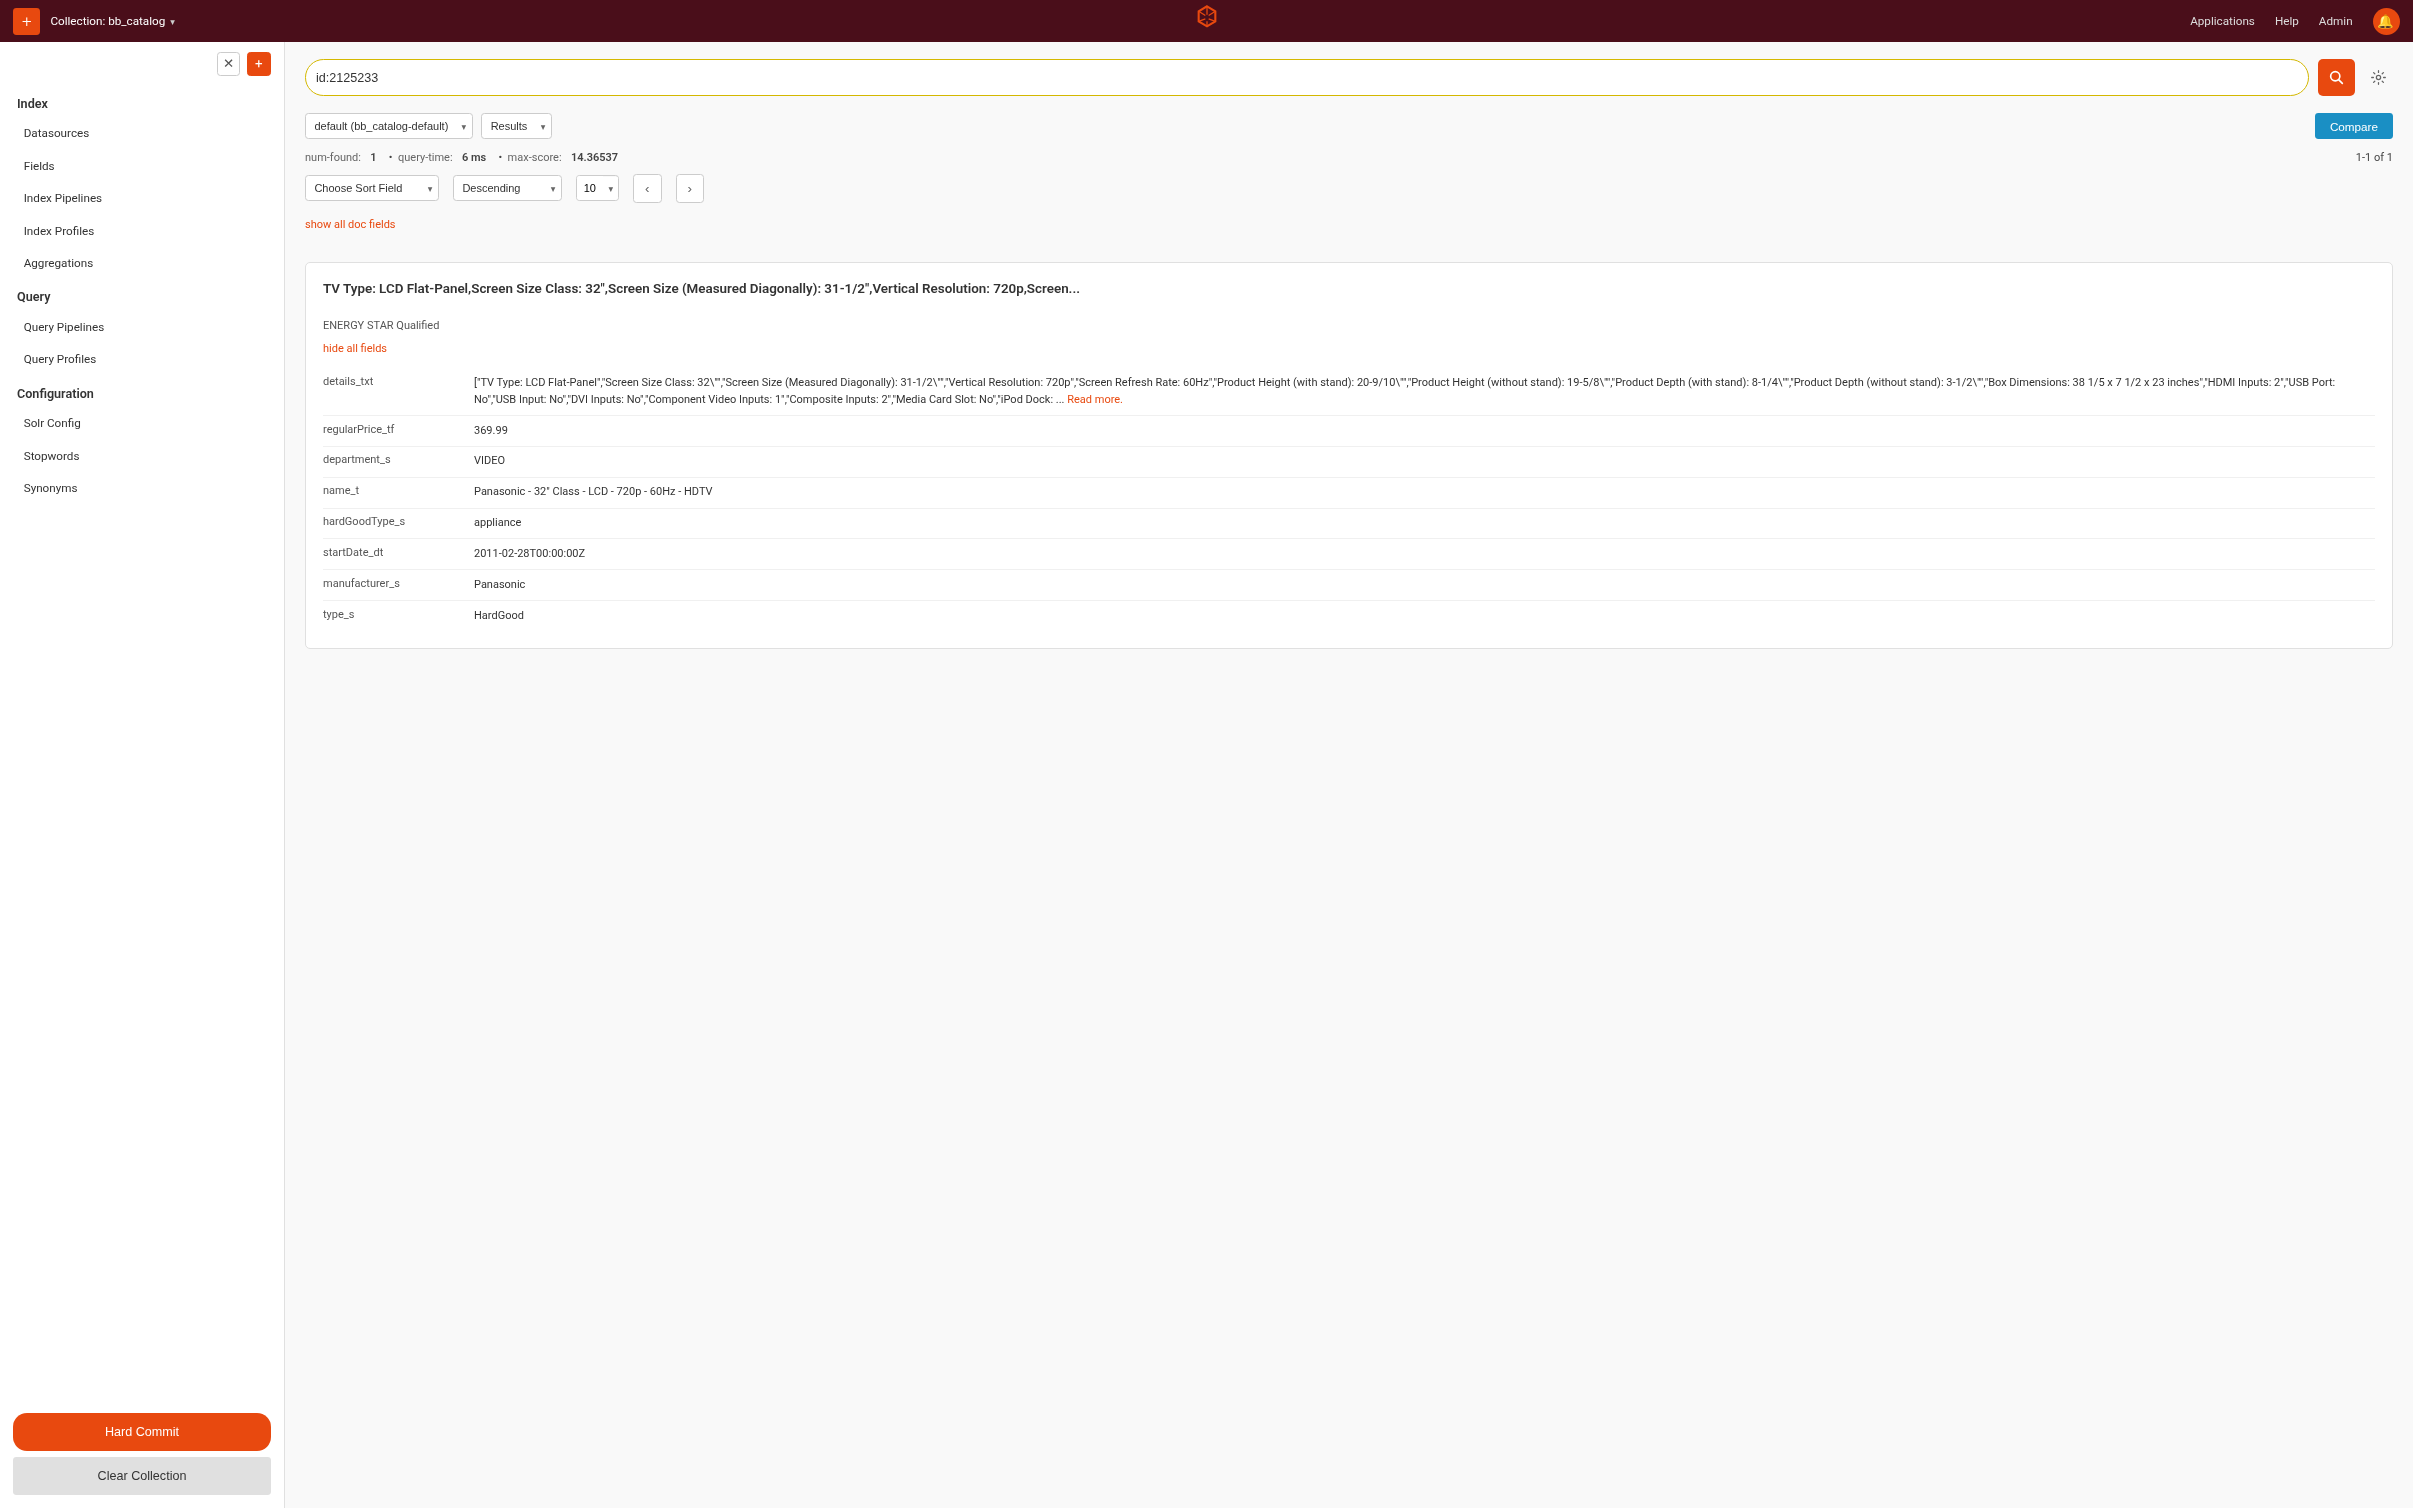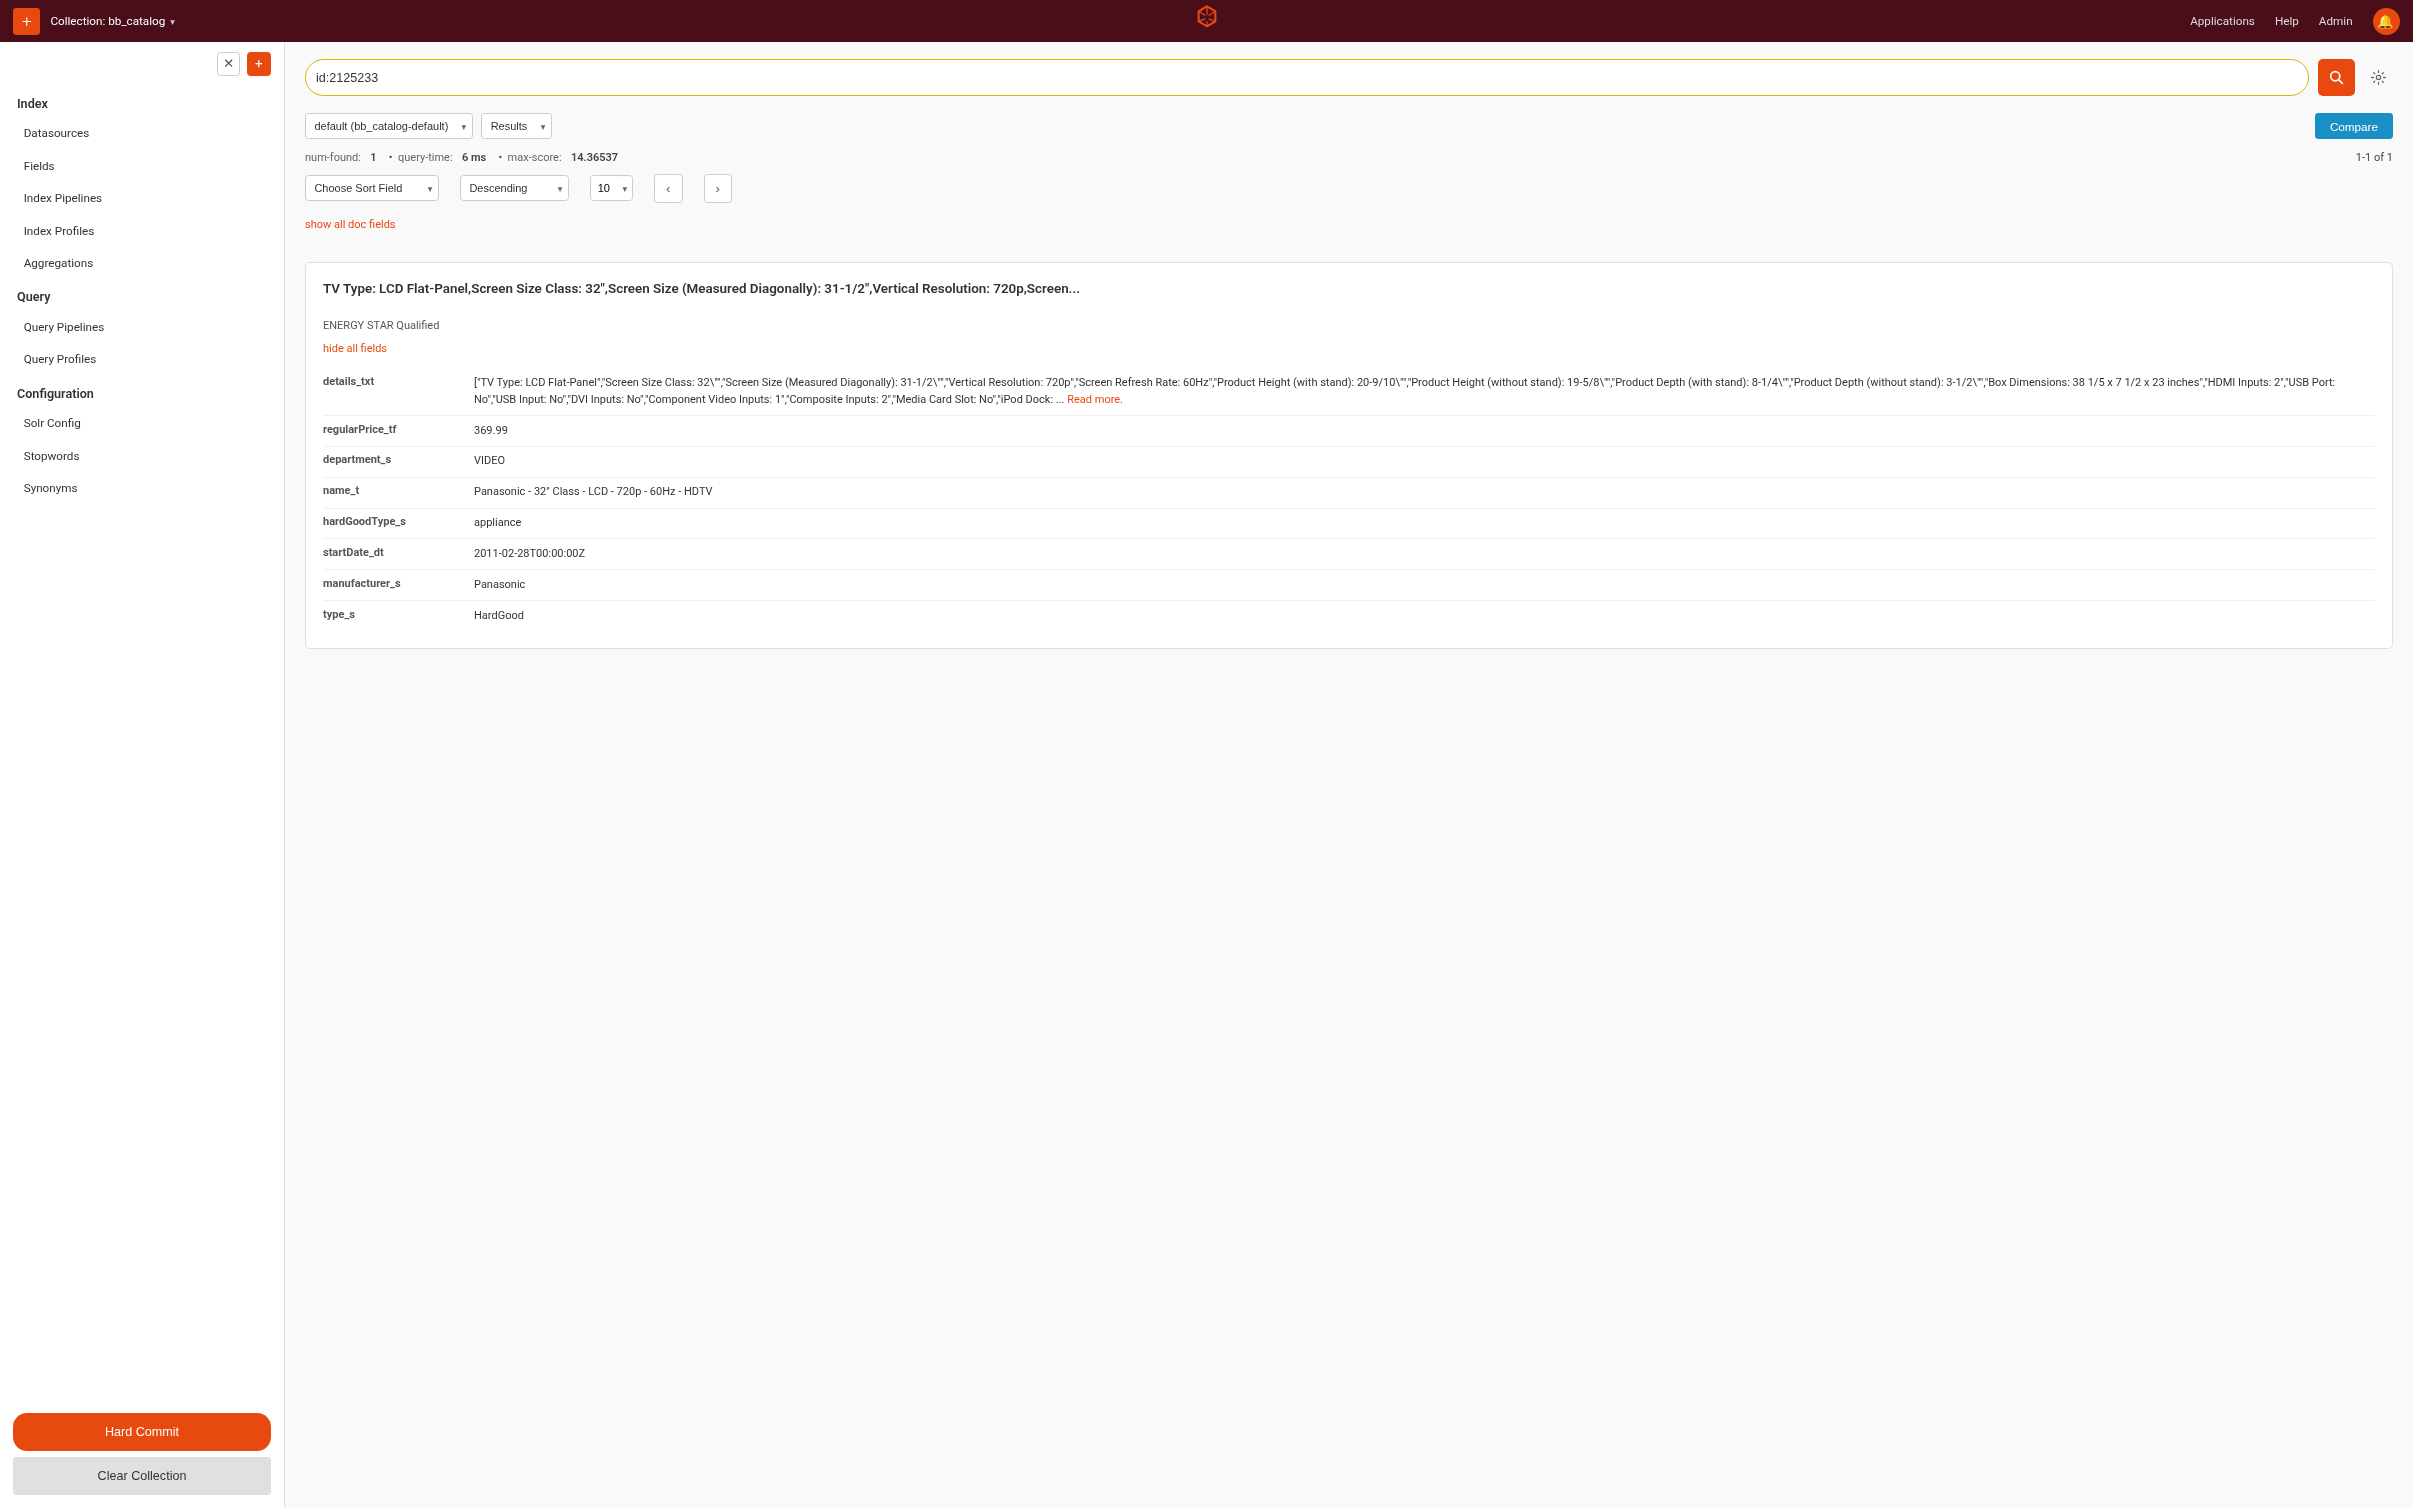--- a/index.html
+++ b/index.html
@@ -236,21 +236,21 @@
     }
     .stats-left span { margin-right: 6.7px; }
     .stats-left .label { color: #666; }
     .stats-left .val { font-weight: 600; }
     .pagination-info { font-size: 11px; color: #444; }
 
     
     .sort-row {
       display: flex;
       align-items: center;
-      gap: 21px;
+      gap: 14px;
       margin-bottom: 13.4px;
     }
     .page-size-wrapper {
       display: flex; align-items: center;
       border: 0.8px solid #ccc;
       border-radius: 3.4px;
       overflow: hidden;
     }
     .page-size-select {
       appearance: none;
@@ -319,21 +319,21 @@
       gap: 17px;
       padding: 6.7px 0;
       border-bottom: 0.8px solid #f0f0f0;
       font-size: 11px;
     }
     .field-row:last-child { border-bottom: none; }
     .field-name {
       width: 134px;
       flex-shrink: 0;
       color: #555;
-      font-weight: 700;
+      font-weight: 400;
     }
     .field-value {
       flex: 1;
       color: #333;
       word-break: break-word;
       line-height: 1.5;
     }
     .field-value a { color: #e8490f; text-decoration: none; }
   </style>
 </head>

